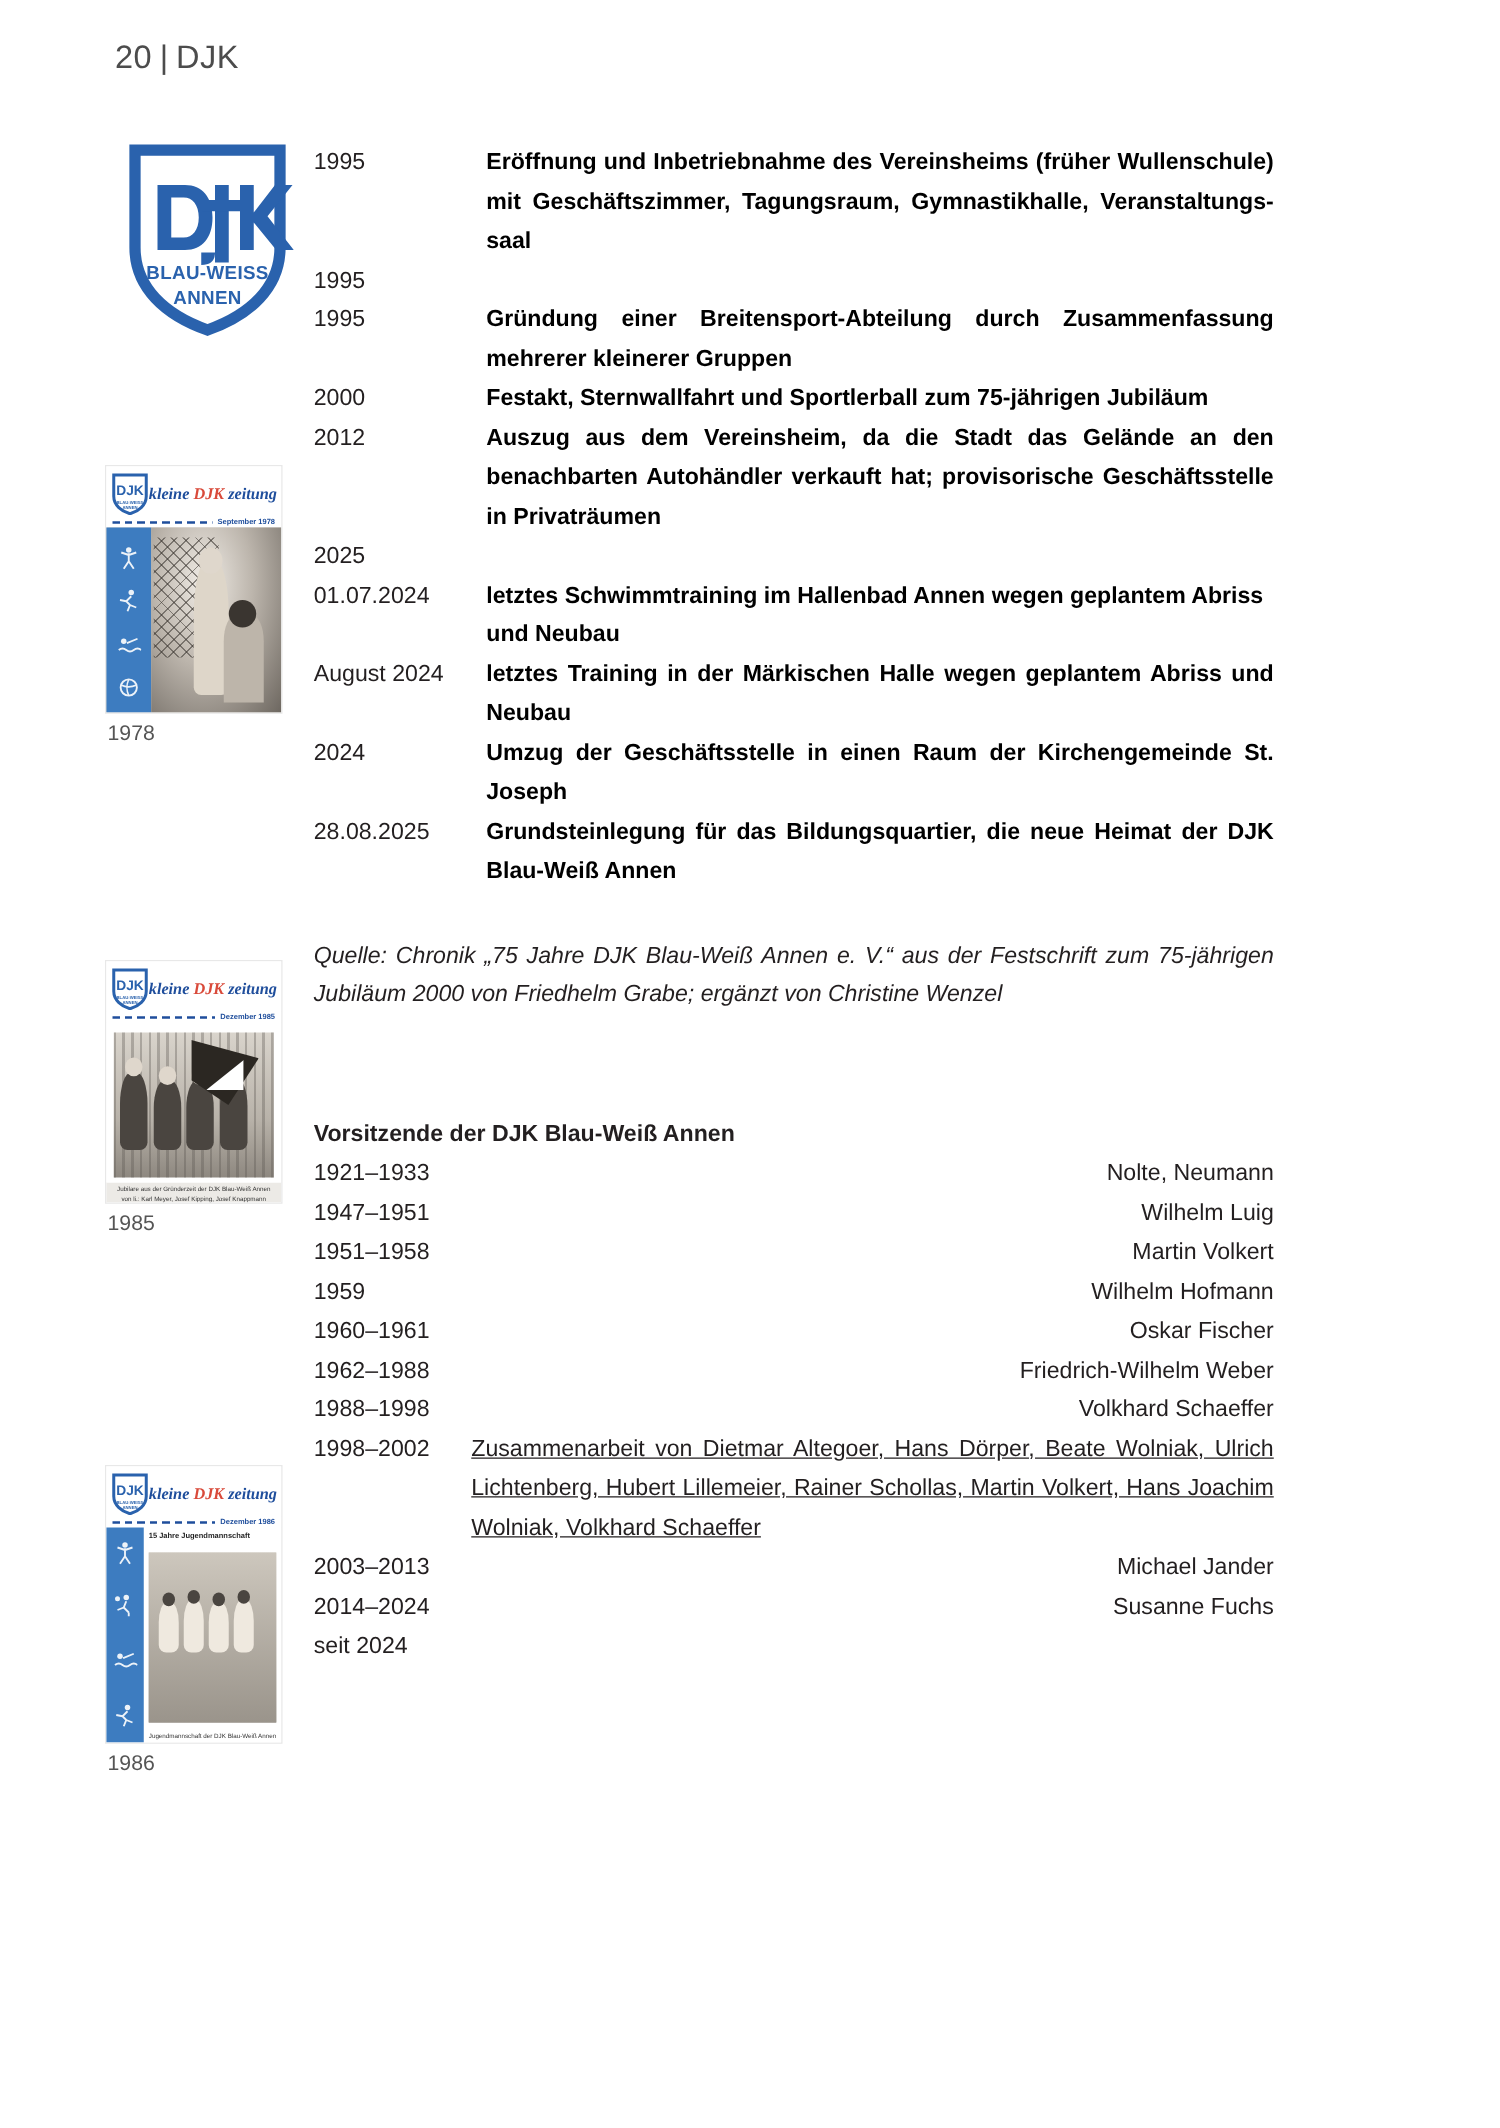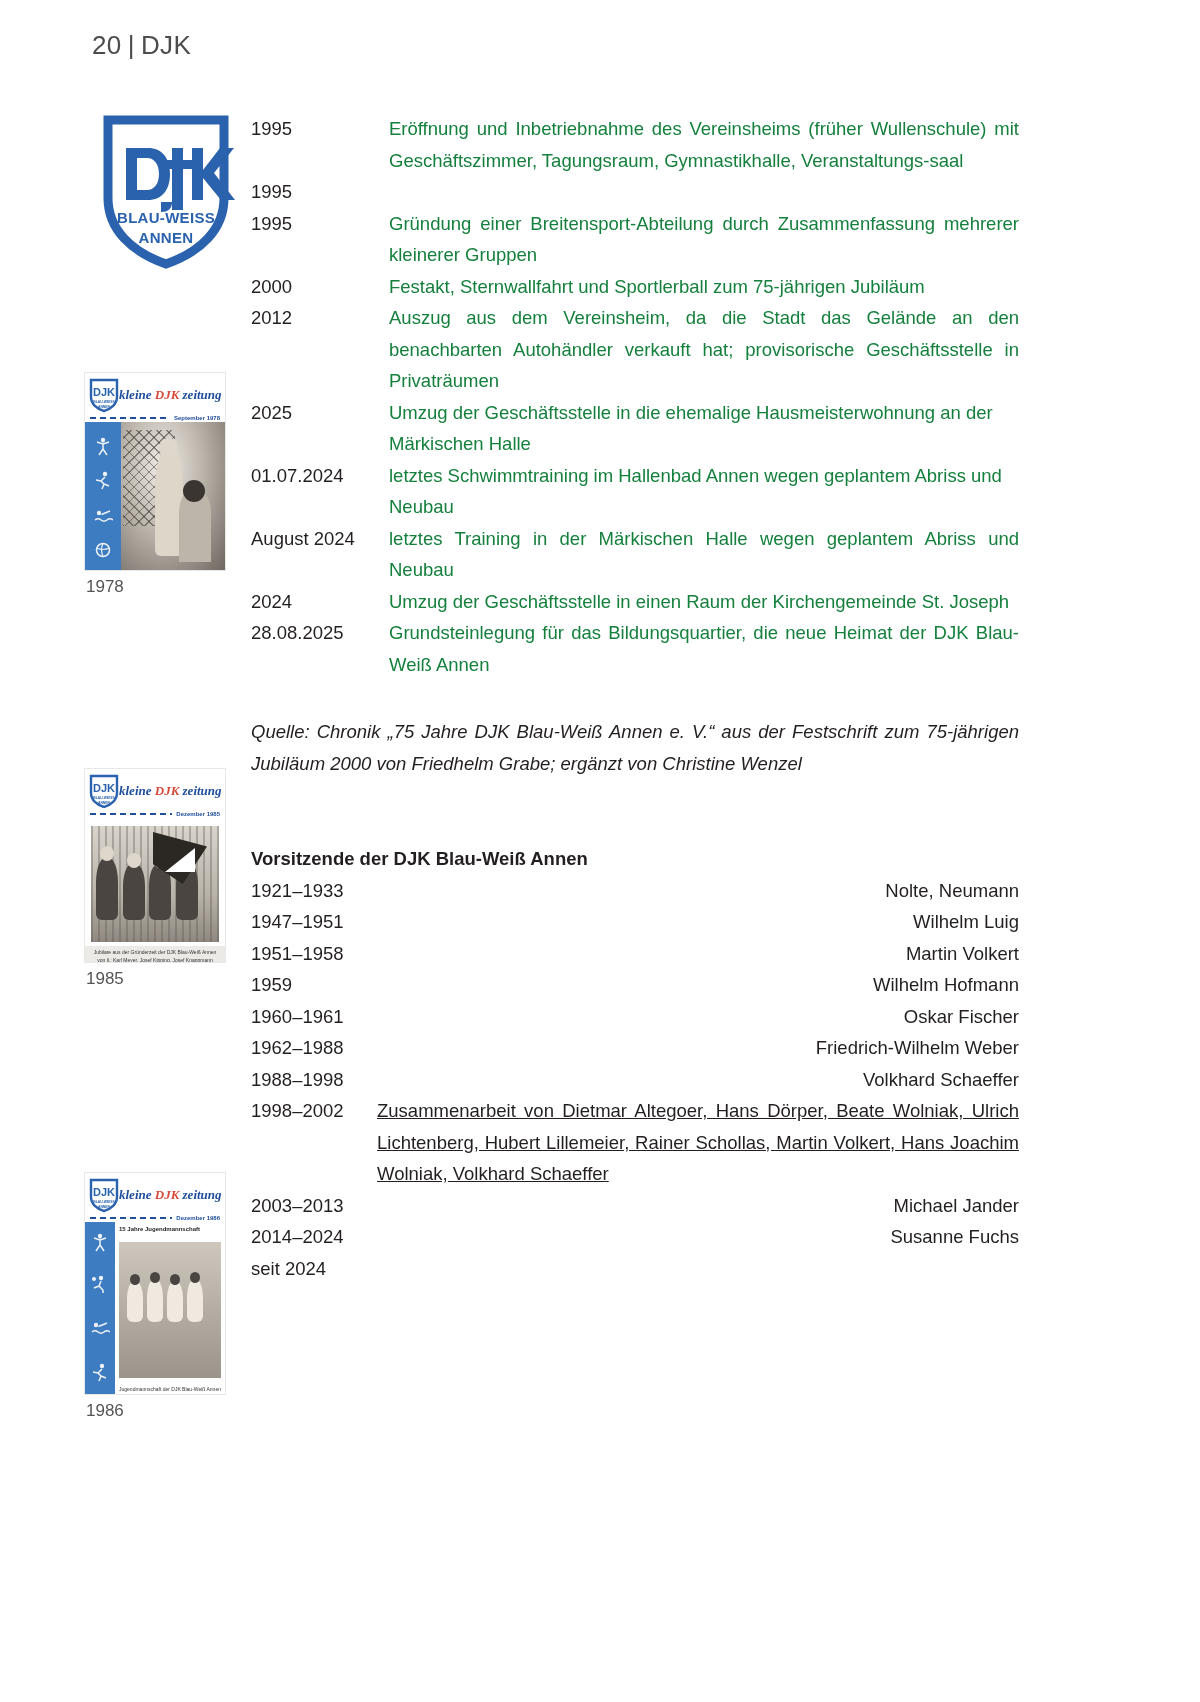--- a/index.html
+++ b/index.html
@@ -173,40 +173,41 @@
     flex: 0 0 138px;
     font-size: 18.5px;
     line-height: 31.5px;
     color: #231f20;
     white-space: nowrap;
   }
   .chron-text {
     flex: 1 1 auto;
     font-size: 18.5px;
     line-height: 31.5px;
-    color: #15803d;
+    color: #000000;
     text-align: justify;
     text-justify: inter-word;
     hyphens: manual;
+    font-weight: bold;
   }
   .chron-text.nojust { text-align: left; }
 
   
   .source-note {
     margin-top: 36px;
     font-size: 18.5px;
     line-height: 31.5px;
     font-style: italic;
     text-align: justify;
     color: #231f20;
   }
 
   
   .chairs-heading {
-    margin-top: 64px;
+    margin-top: 80px;
     font-size: 18.5px;
     line-height: 31.5px;
     font-weight: bold;
     color: #231f20;
   }
   .chair-row {
     display: flex;
     align-items: flex-start;
   }
   .chair-year {
@@ -419,21 +420,20 @@
     <div class="chron-row">
       <div class="chron-year">2000</div>
       <div class="chron-text nojust">Festakt, Sternwallfahrt und Sportlerball zum 75-jährigen Jubiläum</div>
     </div>
     <div class="chron-row">
       <div class="chron-year">2012</div>
       <div class="chron-text">Auszug aus dem Vereinsheim, da die Stadt das Gelände an den benachbarten Autohändler verkauft hat; provisorische Geschäfts­stelle in Privaträumen</div>
     </div>
     <div class="chron-row">
       <div class="chron-year">2025</div>
-      <div class="chron-text nojust">Umzug der Geschäftsstelle in die ehemalige Hausmeisterwohnung an der Märkischen Halle</div>
     </div>
     <div class="chron-row">
       <div class="chron-year">01.07.2024</div>
       <div class="chron-text nojust">letztes Schwimmtraining im Hallenbad Annen wegen geplantem Ab­riss und Neubau</div>
     </div>
     <div class="chron-row">
       <div class="chron-year">August 2024</div>
       <div class="chron-text">letztes Training in der Märkischen Halle wegen geplantem Abriss und Neubau</div>
     </div>
     <div class="chron-row">

